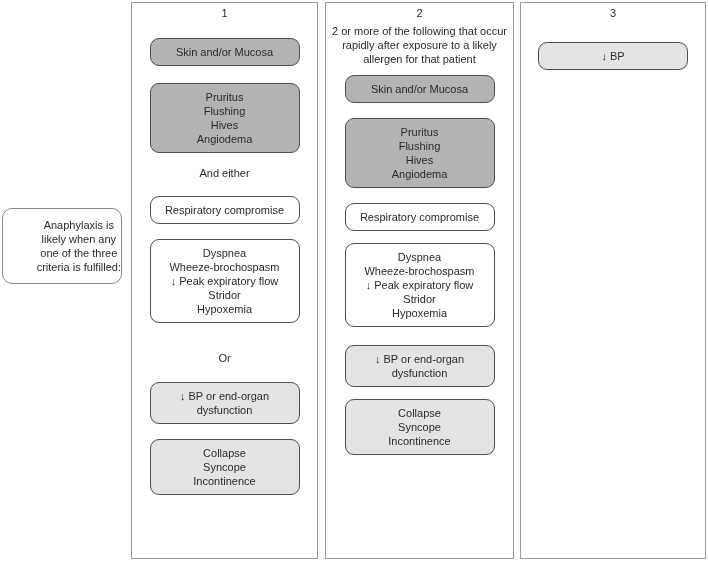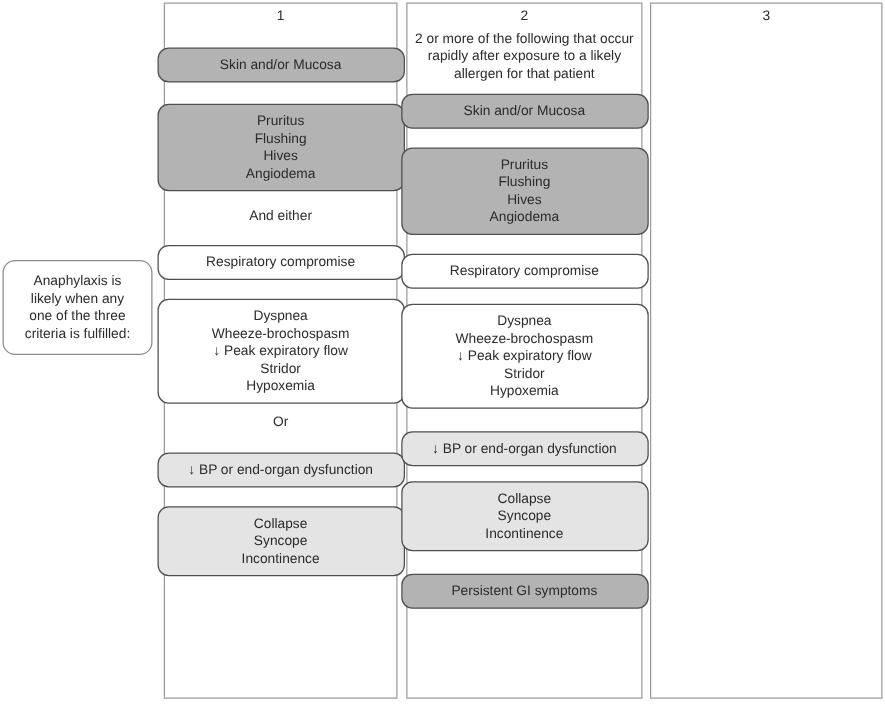--- a/index.html
+++ b/index.html
@@ -5,39 +5,39 @@
   html,body{margin:0;padding:0;background:#fff;}
   .canvas{
     position:relative;width:708px;height:565px;background:#fff;
     font-family:"Liberation Sans",sans-serif;color:var(--text,#2b2b2b);
     overflow:hidden;
   }
   
   .note{
     position:absolute;left:2px;top:208px;width:120px;height:76px;
     border:1px solid var(--note-border,#8a8a8a);border-radius:10px;background:#fff;
-    display:flex;align-items:center;justify-content:center;box-sizing:border-box;
+    display:flex;align-items:center;justify-content:flex-end;box-sizing:border-box;
   }
   .note-text{font-size:11px;line-height:14px;text-align:center;white-space:pre-line;}
   
   .column{
     position:absolute;top:2px;height:557px;box-sizing:border-box;
     border:1px solid var(--column-border,#9b9b9b);background:#fff;
     display:flex;flex-direction:column;align-items:center;
   }
   .col1{left:131px;width:187px;}
   .col2{left:325px;width:189px;}
   .col3{left:520px;width:186px;}
   .col-number{font-size:11px;line-height:14px;margin-top:3px;text-align:center;}
   .col-desc{
     font-size:11px;line-height:14px;margin-top:4px;text-align:center;
     white-space:pre-line;width:182px;
   }
   .box{
-    box-sizing:border-box;width:198px;border-radius:9px;
+    box-sizing:border-box;width:150px;border-radius:9px;
     border:1.5px solid var(--box-border,#4f4f4f);
     font-size:11px;line-height:14px;text-align:center;
     padding:6px 3px;white-space:pre-line;
   }
   .box.dark{background:var(--dark-box,#b3b3b3);}
   .box.light{background:var(--light-box,#e4e4e4);}
   .box.white{background:var(--white-box,#ffffff);border-width:1px;}
   .connector{font-size:11px;line-height:14px;text-align:center;}
 </style>
 </head>
@@ -59,21 +59,21 @@
 Flushing
 Hives
 Angiodema</div>
     <div class="connector" style="margin-top:13px">And either</div>
     <div class="box white" style="margin-top:16px">Respiratory compromise</div>
     <div class="box white" style="margin-top:15px">Dyspnea
 Wheeze-brochospasm
 ↓ Peak expiratory flow
 Stridor
 Hypoxemia</div>
-    <div class="connector" style="margin-top:8px">Or</div>
+    <div class="connector" style="margin-top:28px">Or</div>
     <div class="box light" style="margin-top:17px">↓ BP or end-organ dysfunction</div>
     <div class="box light" style="margin-top:15px">Collapse
 Syncope
 Incontinence</div>
   </div>
 
   <div class="column col2">
     <div class="col-number">2</div>
     <div class="col-desc">2 or more of the following that occur
 rapidly after exposure to a likely
@@ -86,20 +86,20 @@
     <div class="box white" style="margin-top:15px">Respiratory compromise</div>
     <div class="box white" style="margin-top:12px">Dyspnea
 Wheeze-brochospasm
 ↓ Peak expiratory flow
 Stridor
 Hypoxemia</div>
     <div class="box light" style="margin-top:18px">↓ BP or end-organ dysfunction</div>
     <div class="box light" style="margin-top:12px">Collapse
 Syncope
 Incontinence</div>
-    <div class="box dark" style="margin-top:18px">Persistent GI symptoms</div>
   </div>
 
   <div class="column col3">
     <div class="col-number">3</div>
+    <div class="box light" style="margin-top:22px">↓ BP</div>
   </div>
 
 </div>
 
 </body></html>

